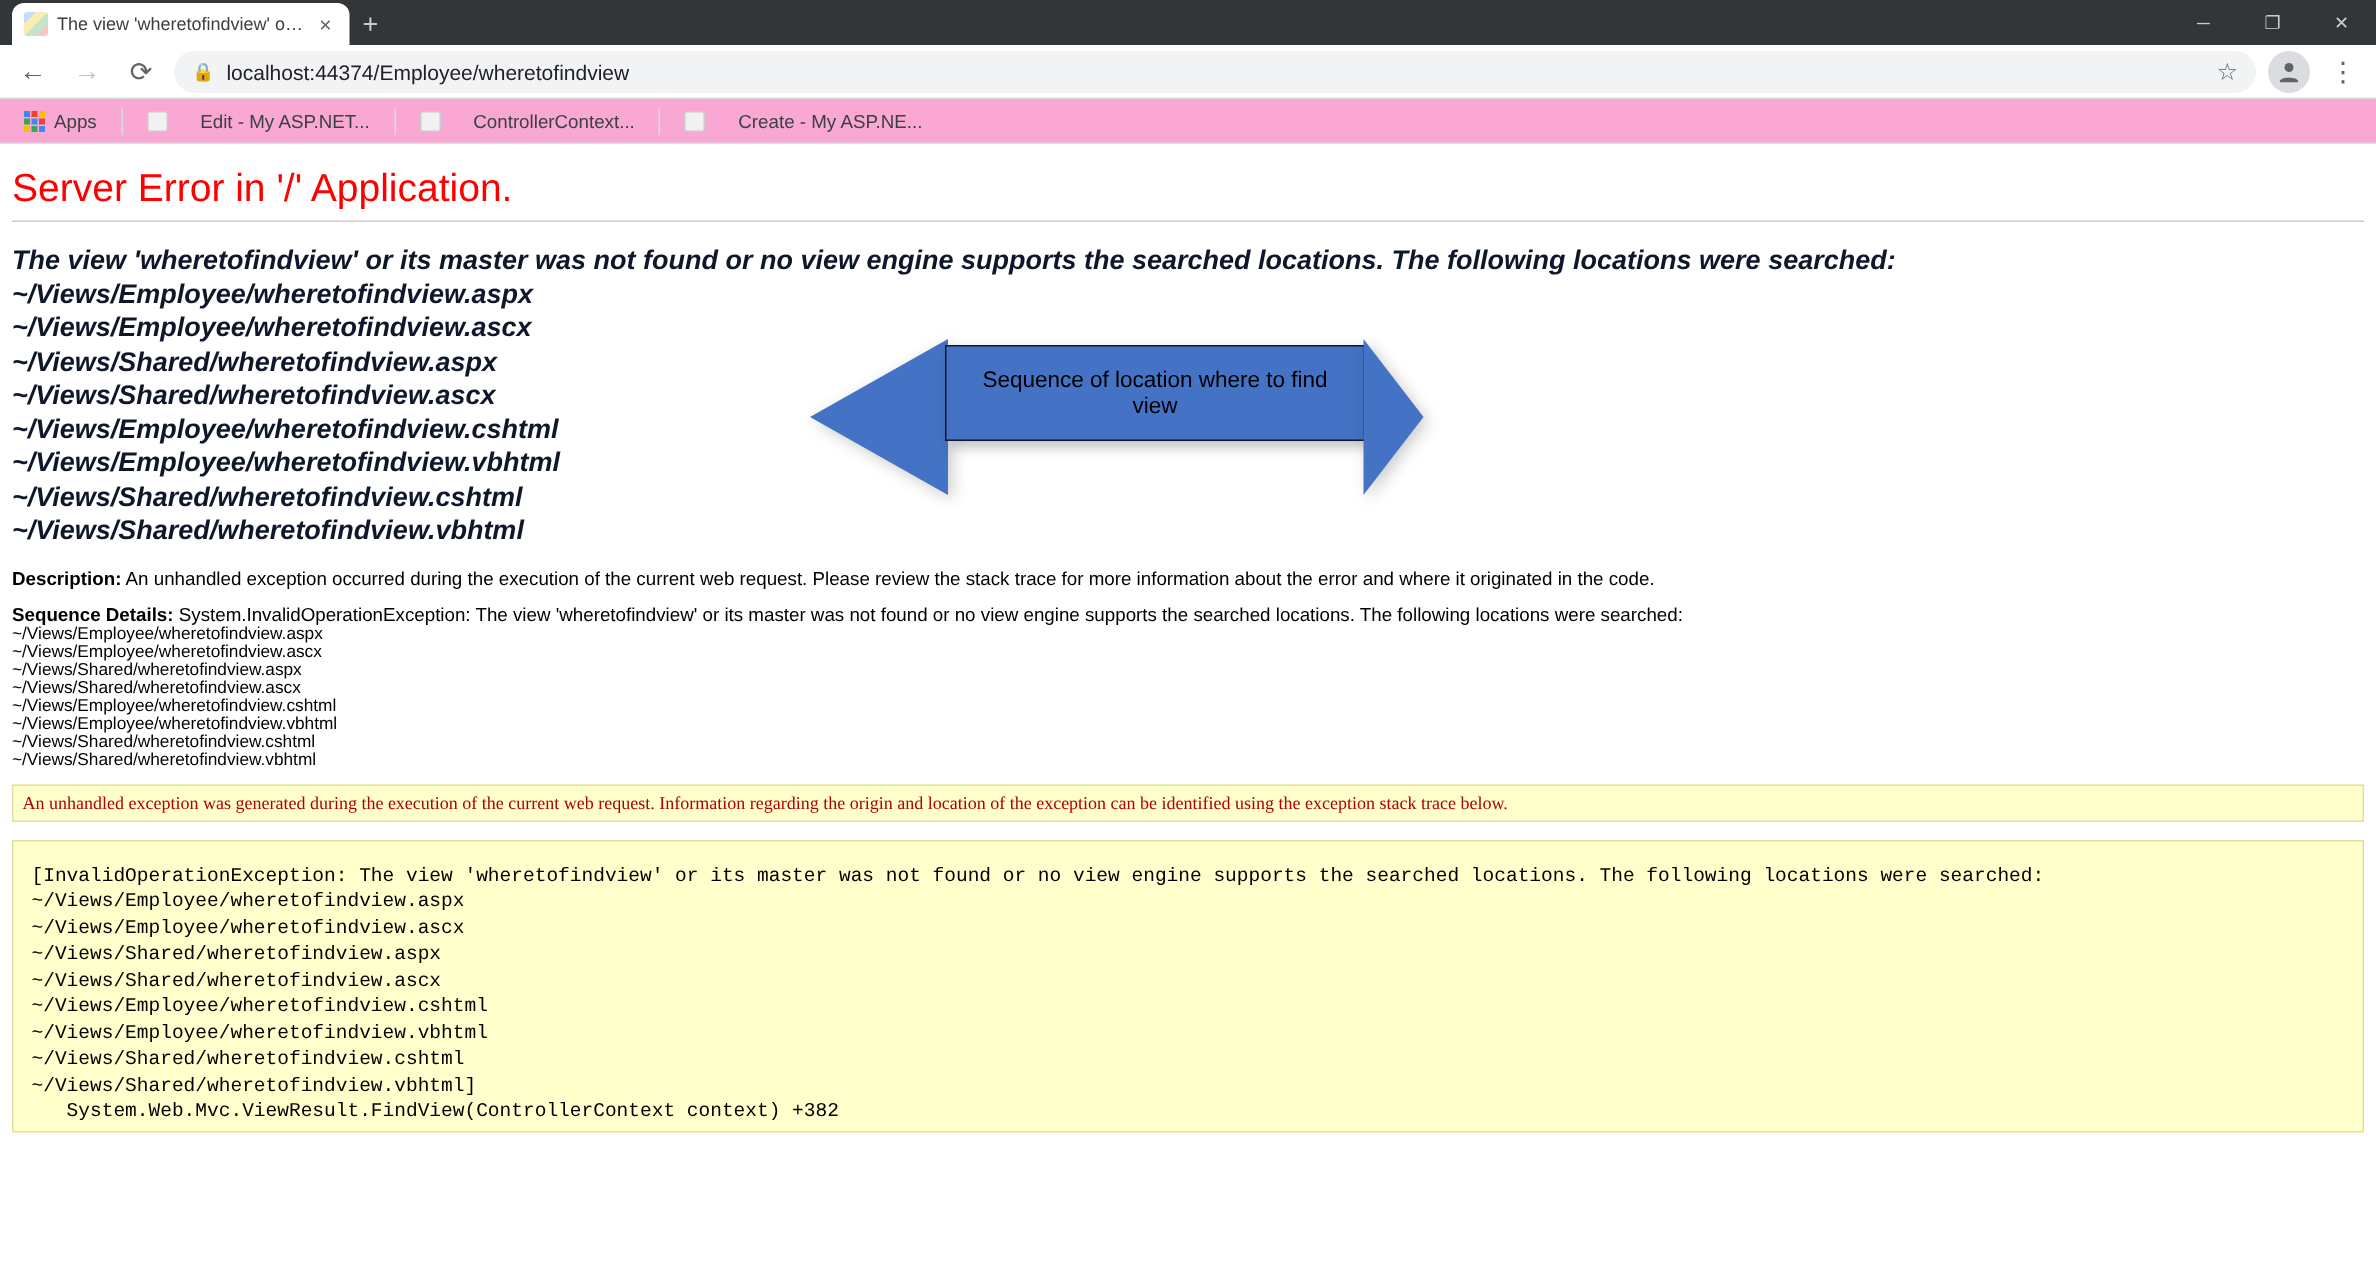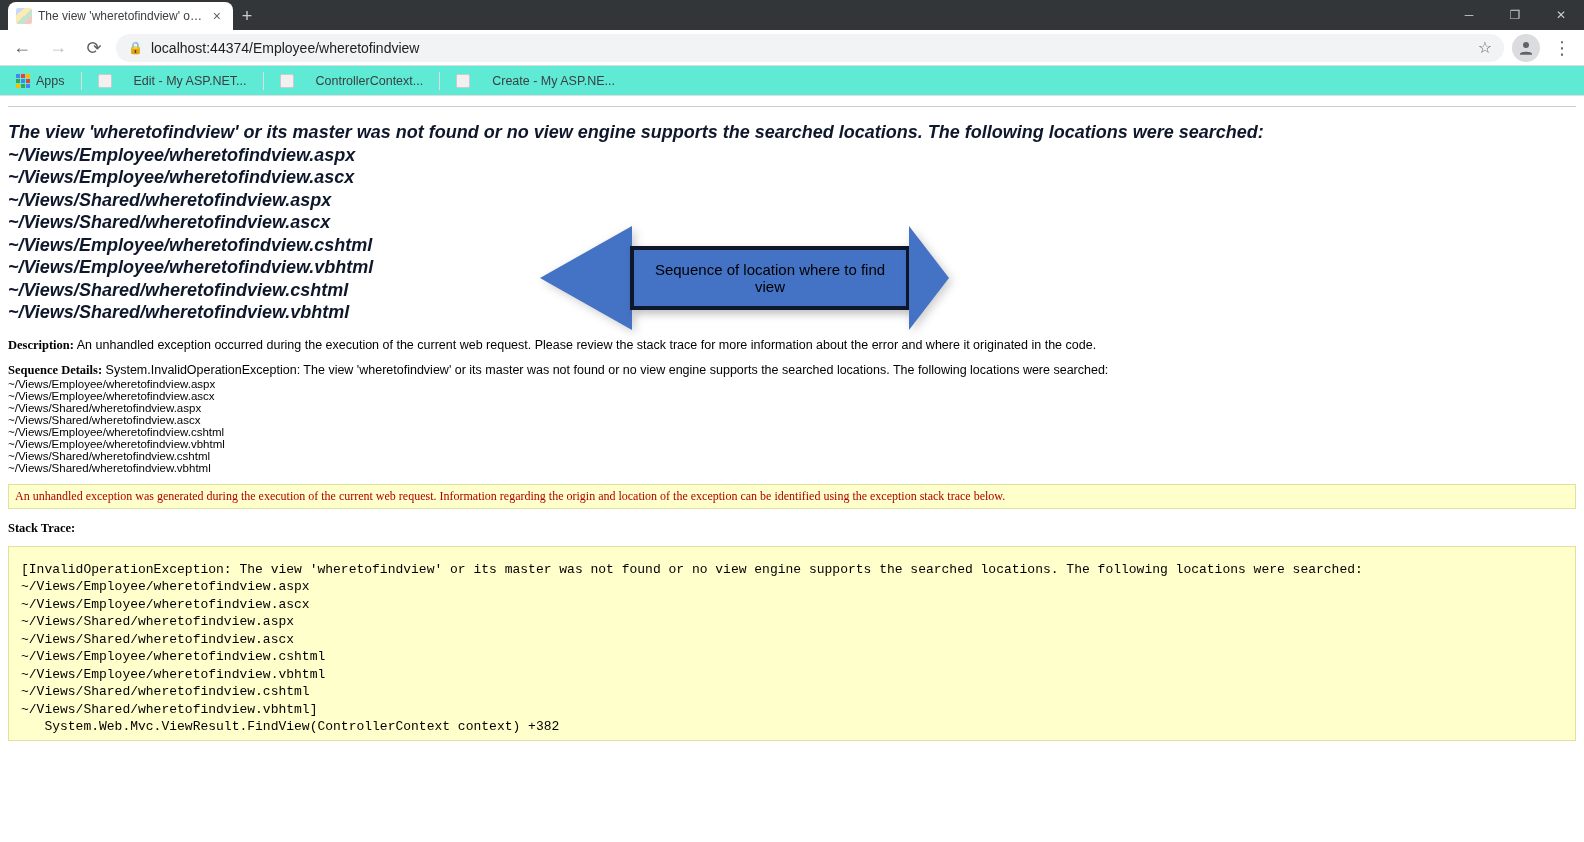--- a/index.html
+++ b/index.html
@@ -74,21 +74,21 @@
   }
   .omnibox .lock { color:#5f6368; font-size:12px; }
   .omnibox .star { margin-left:auto; color:#5f6368; font-size:16px; }
   .avatar {
     width:28px; height:28px; border-radius:50%; background:#dadce0;
     display:flex; align-items:center; justify-content:center; color:#5f6368;
   }
   .menu-dots { width:28px; text-align:center; color:#5f6368; font-size:18px; }
 
   .bookmark-bar {
-    height:30px; background:#5eead4; border-bottom:1px solid #e0e0e0;
+    height:30px; background:#f9a8d4; border-bottom:1px solid #e0e0e0;
     display:flex; align-items:center; padding:0 8px; gap:4px;
     font-size:12.5px; color:#3c4043;
   }
   .apps-btn {
     display:flex; align-items:center; gap:6px; padding:4px 8px; border-radius:4px;
   }
   .apps-grid {
     width:14px; height:14px; display:inline-grid;
     grid-template-columns: repeat(3,1fr); grid-template-rows: repeat(3,1fr); gap:1px;
   }
@@ -129,21 +129,21 @@
     font-size:18px; line-height:1.25;
     font-family: Verdana, Arial, sans-serif;
     margin: 0 0 14px 0;
   }
   .h2 .line { display:block; white-space:pre; }
 
   .meta {
     font-size:12.5px; color:#000; margin:0 0 10px 0;
     font-family: Arial, sans-serif;
   }
-  .meta b { font-weight:700;font-family:Liberation Serif, serif; }
+  .meta b { font-weight:700; }
   .meta .excdet { white-space:pre; font-family: Arial, sans-serif; font-size:11.5px; }
 
   .srcbox {
     background:#ffffcc; border:1px solid #e0e0a0;
     font-family: Liberation Serif, serif;
     font-size:12px; color:#b00000;
     padding:4px 6px; margin:4px 0 12px 0;
   }
   .stackbox {
     background:#ffffcc; border:1px solid #e0e0a0;
@@ -151,22 +151,22 @@
     font-size:13px; color:#000;
     padding:14px 23px 4px 12px; white-space:pre; line-height:1.35;
   }
 
   
   .callout {
     position:absolute; left:540px; top:130px; width:400px; height:110px;
     pointer-events:none;
   }
   .callout-body {
-    position:absolute; left:90px; top:20px; width:280px; height:64px;
-    background:#4472c4; border:4px solid #0f172a;
+    position:absolute; left:90px; top:4px; width:280px; height:64px;
+    background:#4472c4; border:1px solid #0f172a;
     display:flex; align-items:center; justify-content:center;
     color:#000; font-size:15px; text-align:center; padding:4px 12px;
     box-shadow: 4px 4px 8px rgba(0,0,0,.25);
   }
   .callout-tailL {
     position:absolute; left:0; top:0;
     width:0;height:0;
     border-top:52px solid transparent;
     border-bottom:52px solid transparent;
     border-right:92px solid #4472c4;
@@ -242,20 +242,21 @@
     <span class="btxt">ControllerContext...</span>
   </div>
   <div class="bm-sep"></div>
   <div class="bookmark">
     <span class="bfav"></span>
     <span class="btxt">Create - My ASP.NE...</span>
   </div>
 </div>
 
 <div class="page">
+  <div class="h1">Server Error in '/' Application.</div>
   <hr class="hr">
 
   <div class="h2">
     <span class="line">The view 'wheretofindview' or its master was not found or no view engine supports the searched locations. The following locations were searched:</span>
     <span class="line">~/Views/Employee/wheretofindview.aspx</span>
     <span class="line">~/Views/Employee/wheretofindview.ascx</span>
     <span class="line">~/Views/Shared/wheretofindview.aspx</span>
     <span class="line">~/Views/Shared/wheretofindview.ascx</span>
     <span class="line">~/Views/Employee/wheretofindview.cshtml</span>
     <span class="line">~/Views/Employee/wheretofindview.vbhtml</span>
@@ -276,23 +277,20 @@
     <div class="excdet">~/Views/Shared/wheretofindview.aspx</div>
     <div class="excdet">~/Views/Shared/wheretofindview.ascx</div>
     <div class="excdet">~/Views/Employee/wheretofindview.cshtml</div>
     <div class="excdet">~/Views/Employee/wheretofindview.vbhtml</div>
     <div class="excdet">~/Views/Shared/wheretofindview.cshtml</div>
     <div class="excdet">~/Views/Shared/wheretofindview.vbhtml</div>
   </div>
 
   <div class="srcbox">An unhandled exception was generated during the execution of the current web request. Information regarding the origin and location of the exception can be identified using the exception stack trace below.</div>
 
-  <div class="meta">
-    <b>Stack Trace:</b>
-  </div>
   <div class="stackbox">[InvalidOperationException: The view 'wheretofindview' or its master was not found or no view engine supports the searched locations. The following locations were searched:
 ~/Views/Employee/wheretofindview.aspx
 ~/Views/Employee/wheretofindview.ascx
 ~/Views/Shared/wheretofindview.aspx
 ~/Views/Shared/wheretofindview.ascx
 ~/Views/Employee/wheretofindview.cshtml
 ~/Views/Employee/wheretofindview.vbhtml
 ~/Views/Shared/wheretofindview.cshtml
 ~/Views/Shared/wheretofindview.vbhtml]
    System.Web.Mvc.ViewResult.FindView(ControllerContext context) +382</div>

